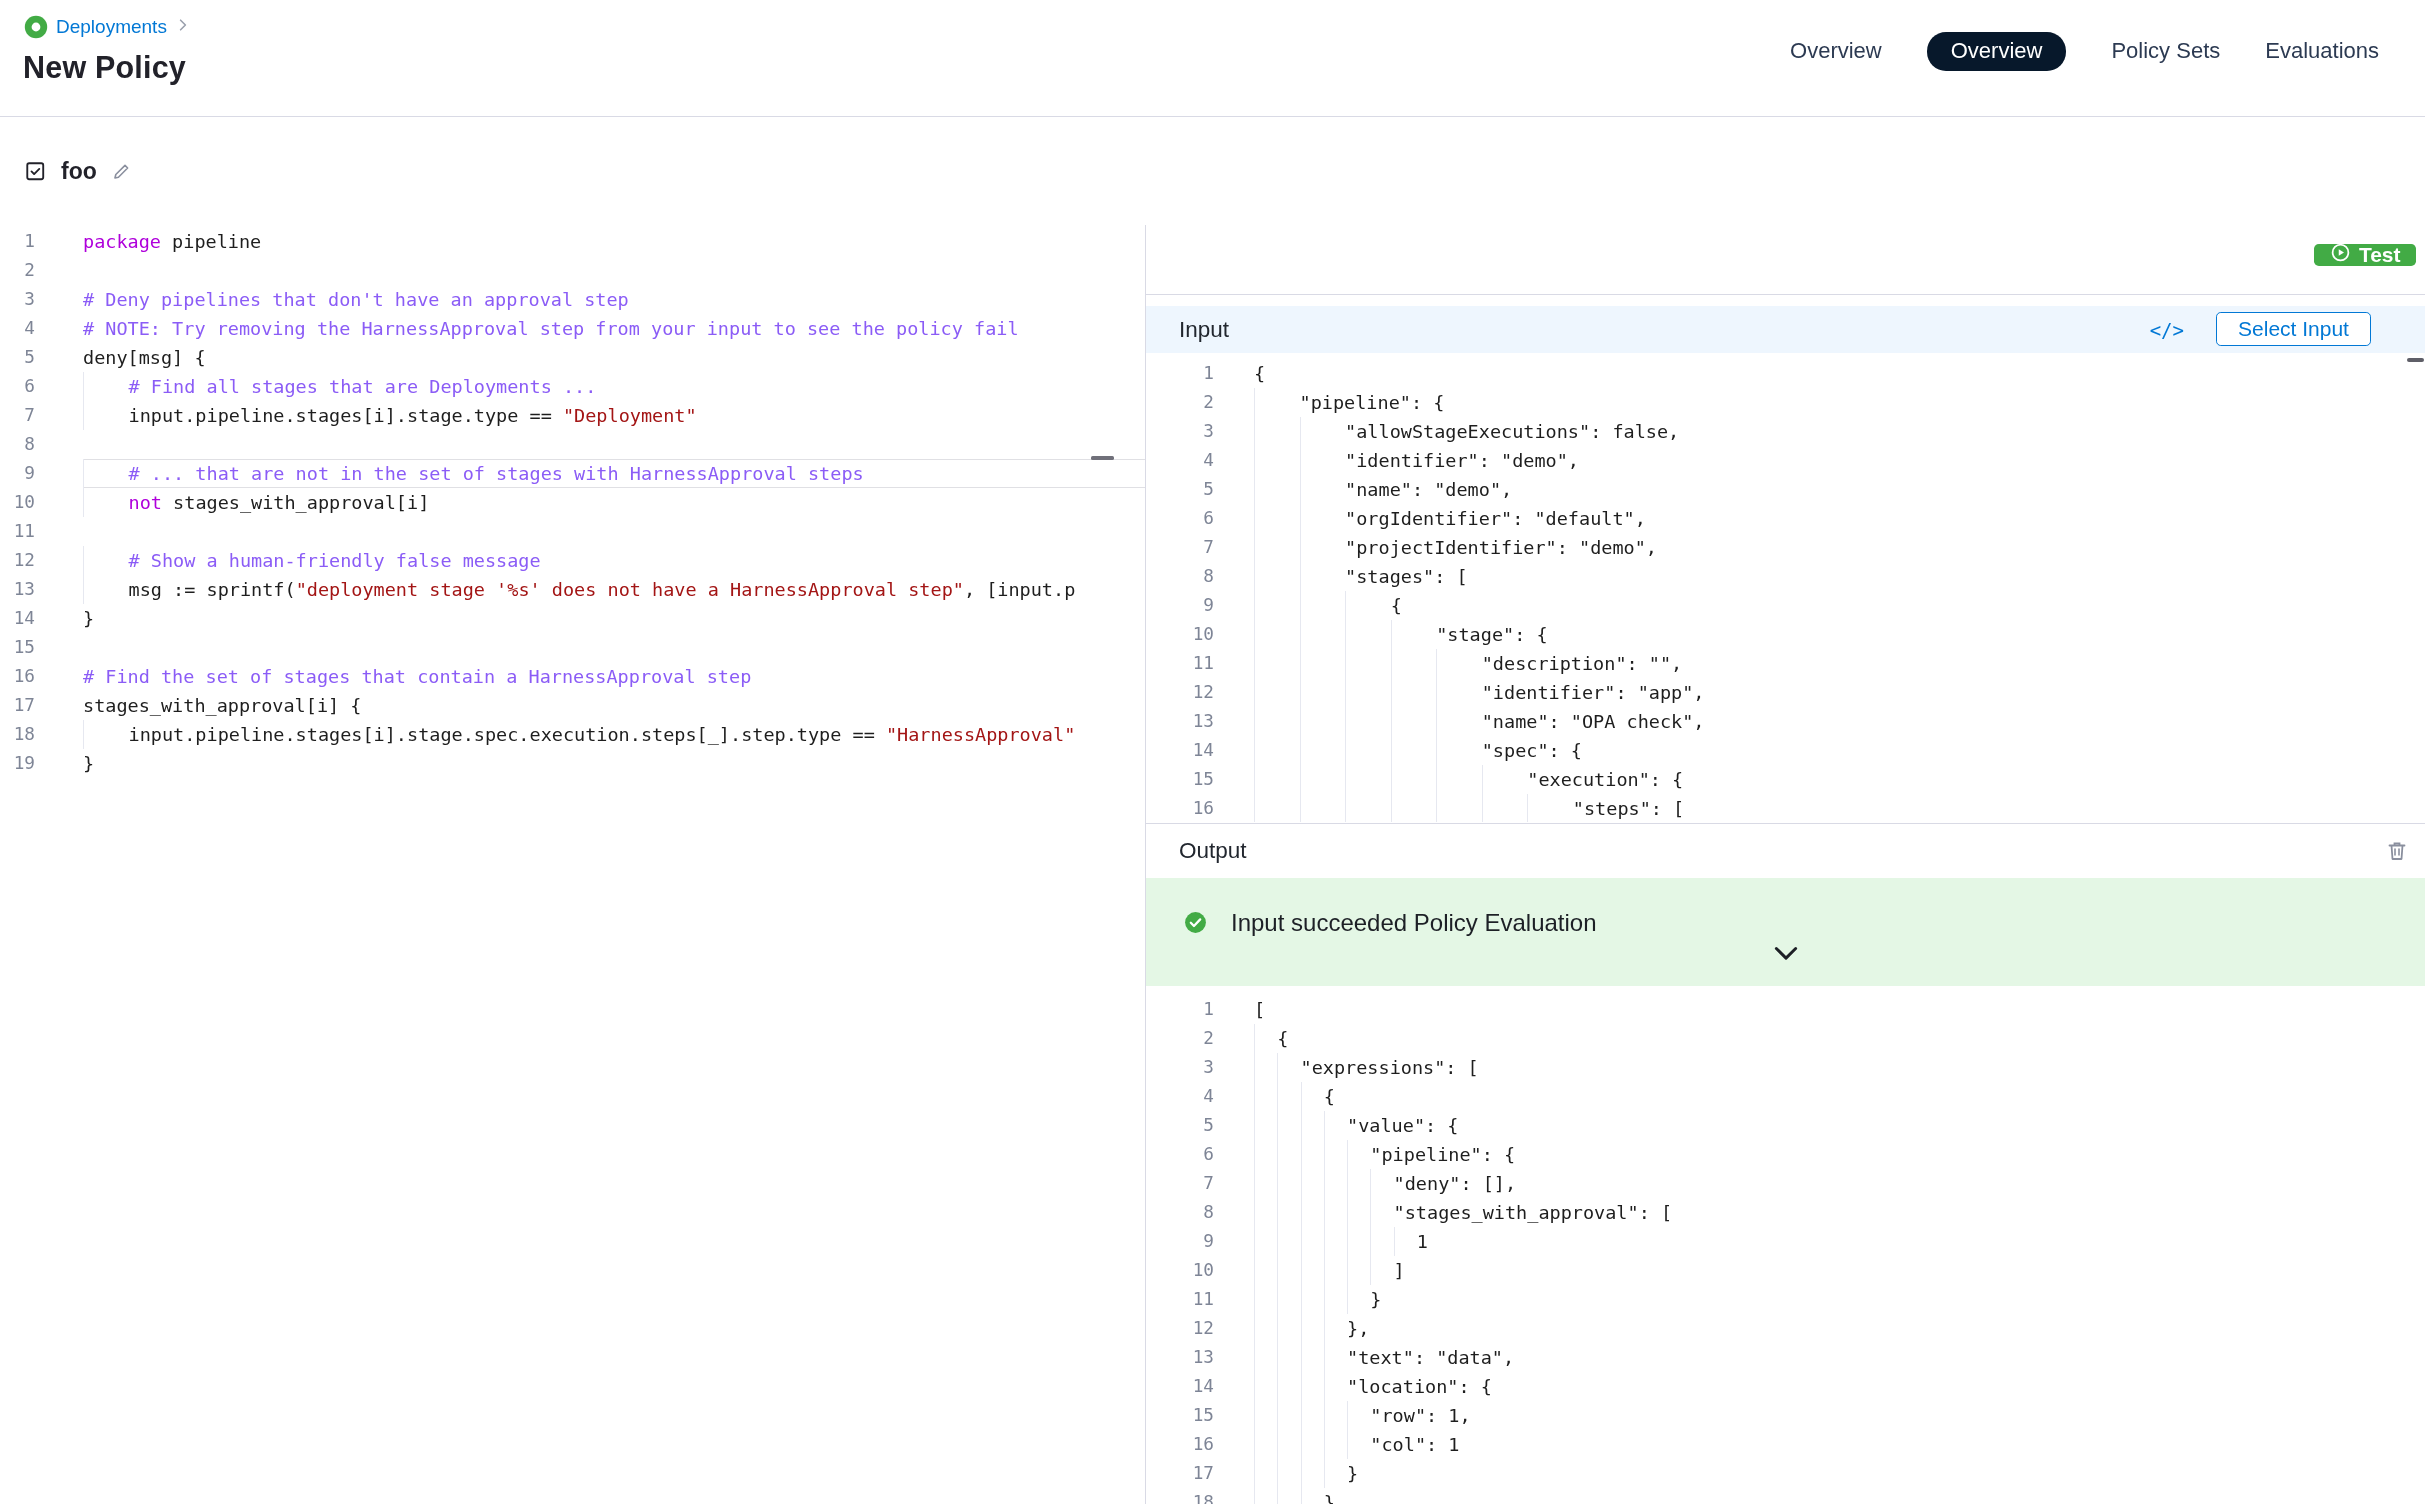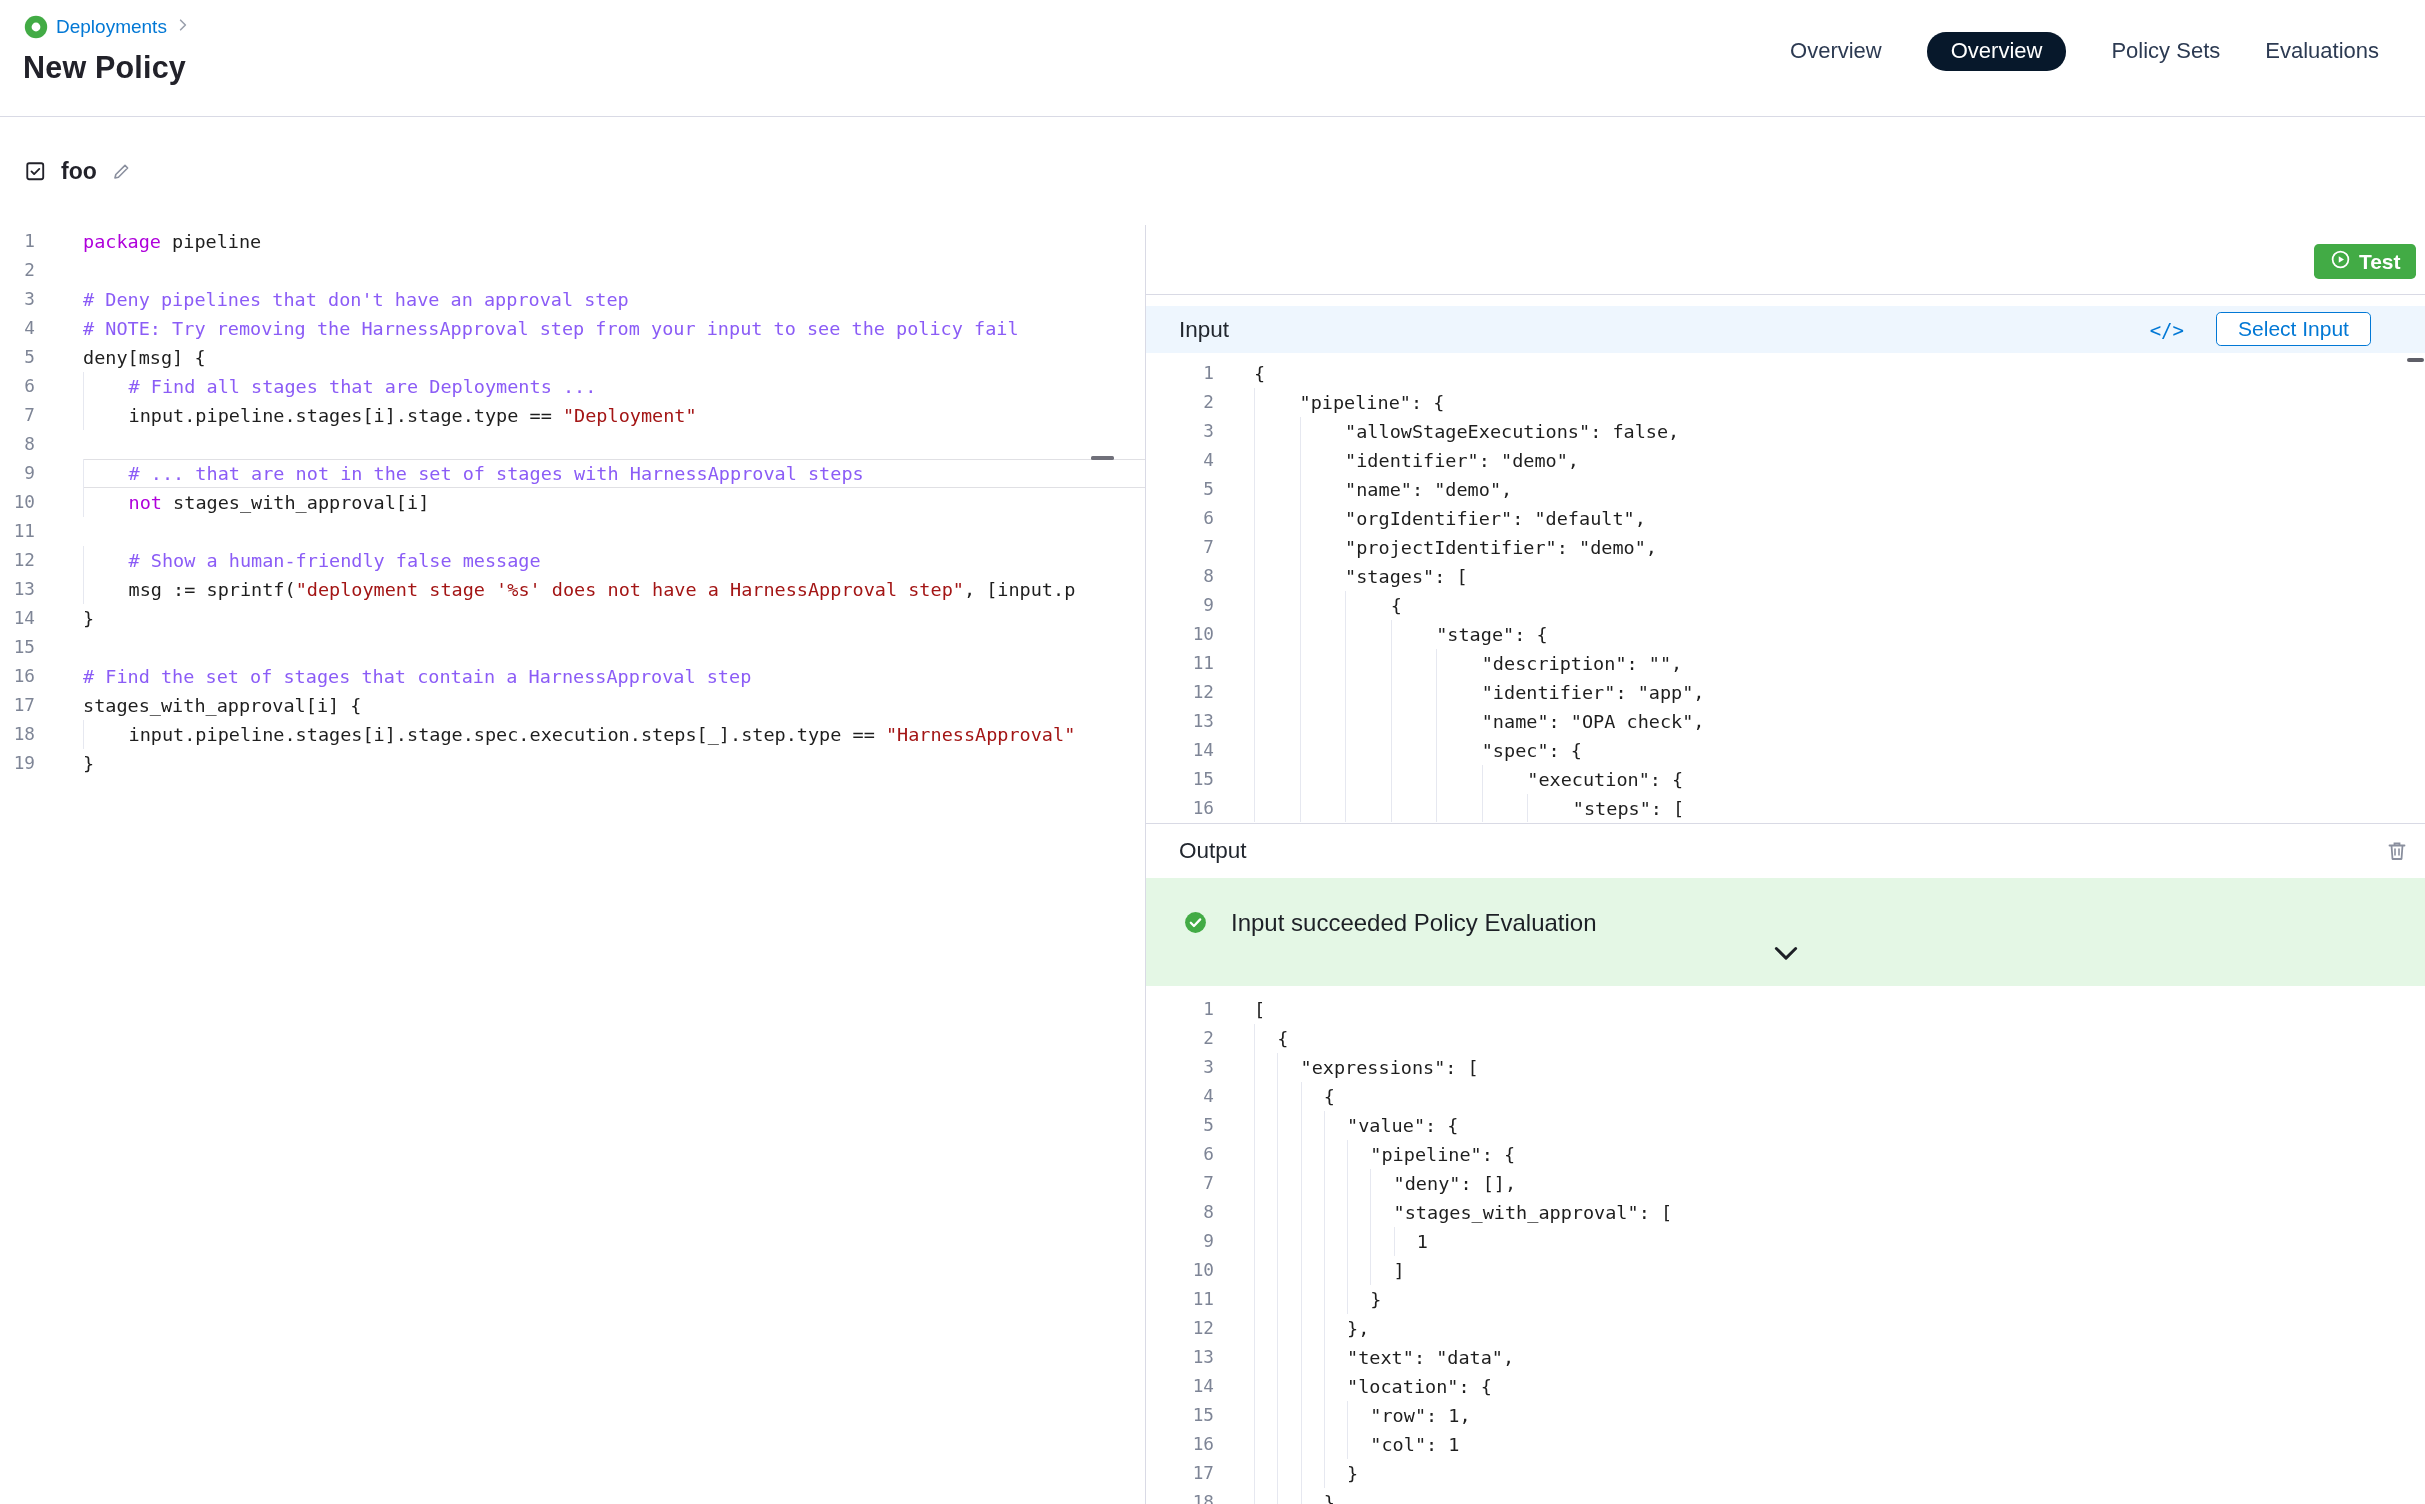--- a/index.html
+++ b/index.html
@@ -39,21 +39,21 @@
   .editor-left .ln{width:35px;margin-right:48px;}
   .ruler-dash{position:absolute;left:1091px;top:231px;width:23px;height:4px;background:#70707a;border-radius:1.6px;}
 
   
   .right-pane{position:absolute;left:1145px;top:225px;right:0;bottom:0;border-left:0.8px solid #d9dae5;background:#fff;}
   .rp-tabs{position:absolute;left:0;top:0;right:0;height:69px;border-bottom:0.8px solid #d9dae5;}
   .tabs-wrap{position:absolute;left:25px;top:0;bottom:0;display:flex;gap:42px;}
   .tab{position:relative;display:flex;align-items:center;font-size:22.5px;color:#3a4048;cursor:pointer;}
   .tab.active{color:#22222a;font-weight:700;}
   .tab.active::after{content:"";position:absolute;left:0;right:0;bottom:0;height:3.2px;background:#0278d5;border-radius:1.6px;}
-  .btn-test{position:absolute;right:8.8px;top:19px;width:102px;height:35px;border-radius:4.8px;background:#42ab45;
+  .btn-test{position:absolute;right:8.8px;top:19px;width:102px;height:22px;border-radius:4.8px;background:#42ab45;
     color:#fff;font-size:21px;font-weight:600;display:flex;align-items:center;justify-content:center;gap:8px;cursor:pointer;}
 
   .input-header{position:absolute;left:0;top:81px;right:0;height:47px;background:#eef6fe;display:flex;align-items:center;padding-left:33px;box-sizing:border-box;}
   .sec-label{font-size:22.5px;color:#22272f;font-weight:500;}
   .code-glyph{position:absolute;right:241px;top:0;height:47px;display:flex;align-items:center;
     font-family:"DejaVu Sans Mono",monospace;font-size:19px;color:#0278d5;cursor:pointer;}
   .btn-select-input{position:absolute;right:54px;top:6.4px;width:155px;height:34px;border:0.8px solid #0278d5;border-radius:4.8px;
     background:#fff;color:#0278d5;font-size:21px;display:flex;align-items:center;justify-content:center;cursor:pointer;box-sizing:border-box;}
 
   .input-code{position:absolute;left:0;top:128px;right:0;bottom:682px;overflow:hidden;padding-top:6.4px;}

